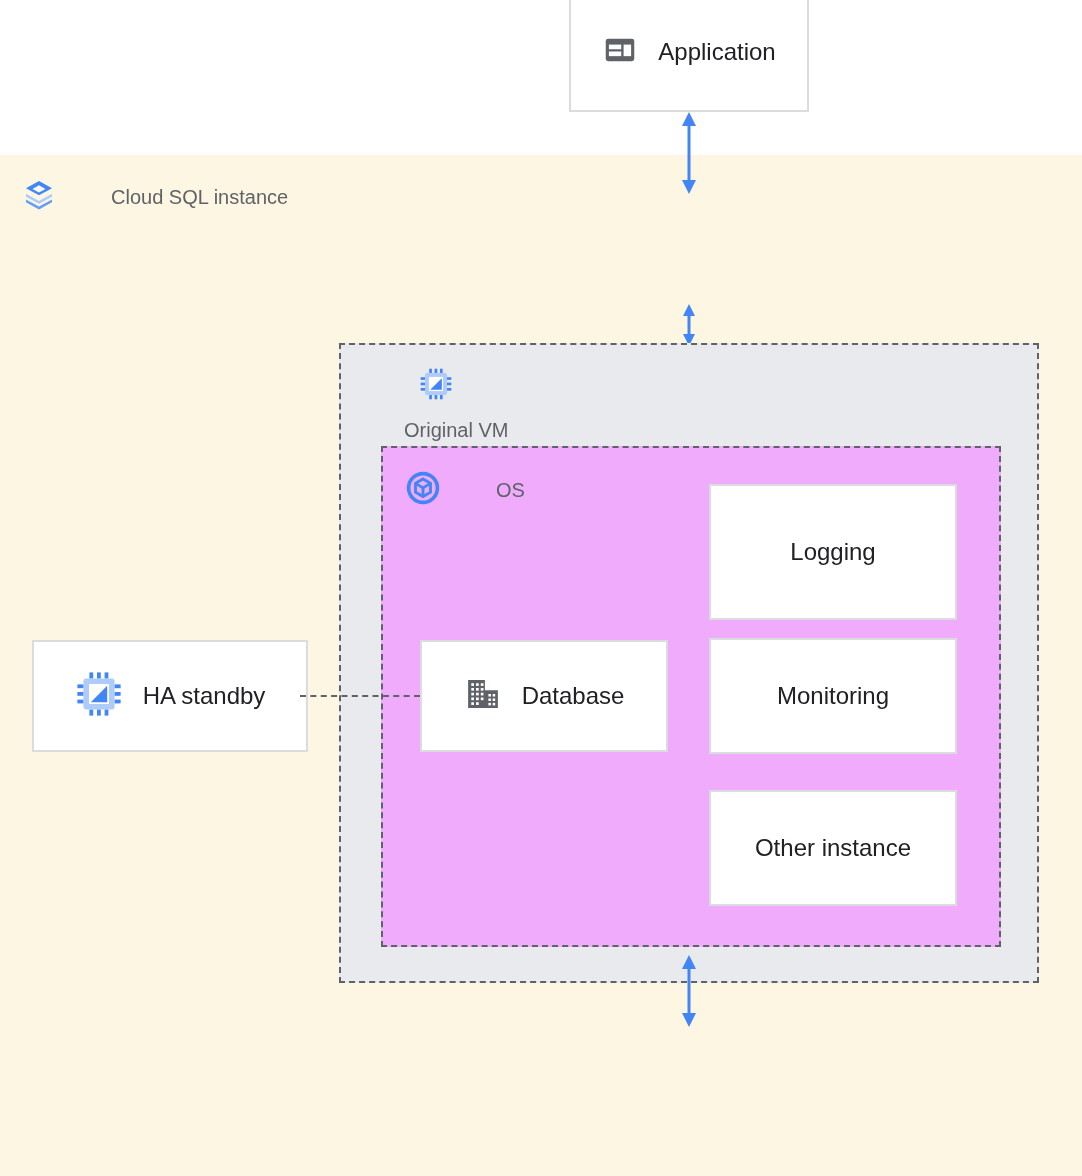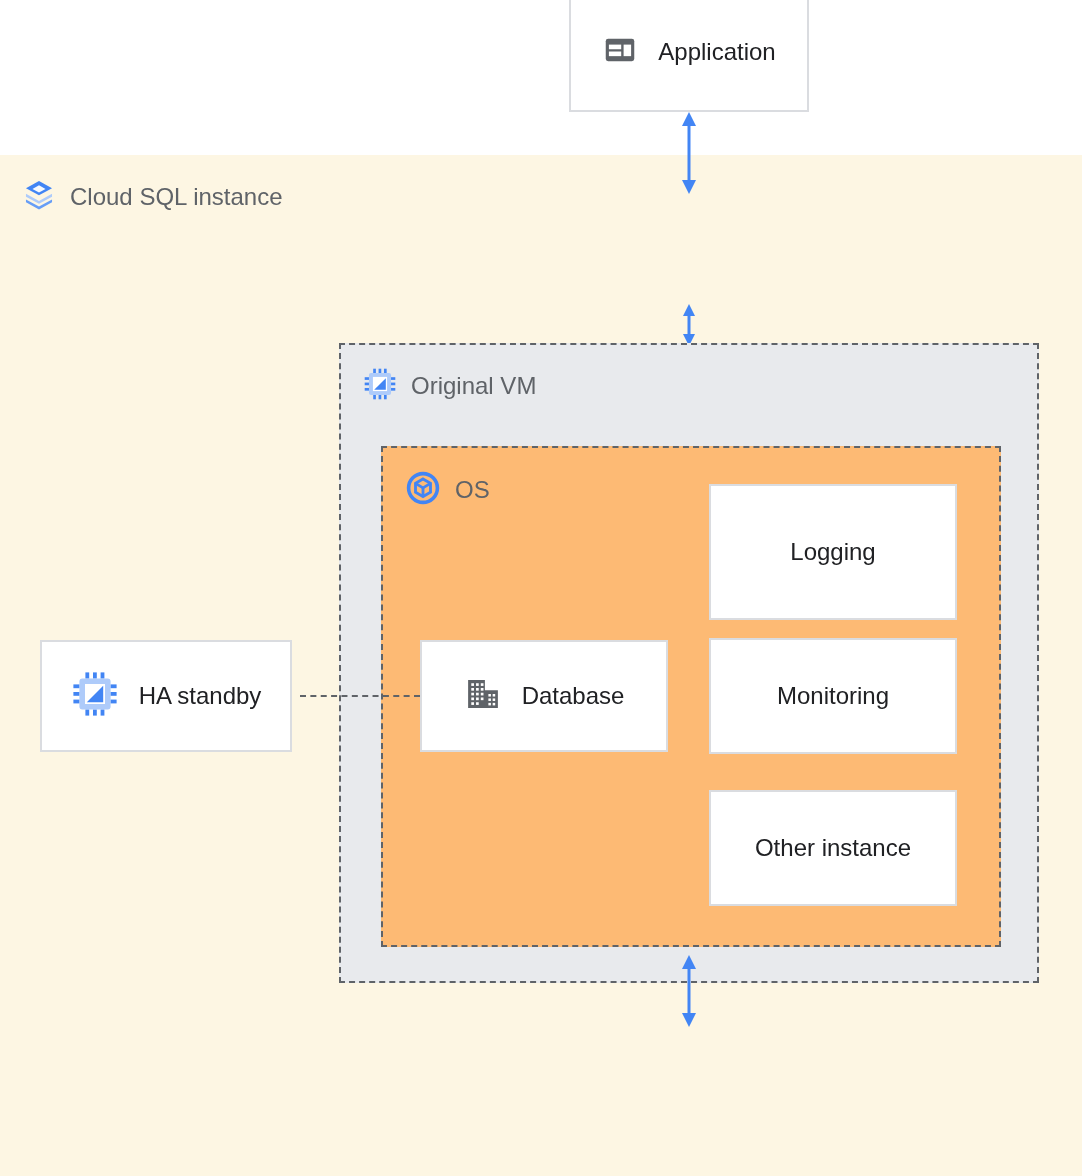--- a/index.html
+++ b/index.html
@@ -36,39 +36,40 @@
     background: #e8eaed;
     border: 2px dashed #5f6368;
     box-sizing: border-box;
   }
   .region-os {
     position: absolute;
     left: 40px;
     top: 101px;
     width: 620px;
     height: 501px;
-    background: #fdba74;
+    background: #f0abfc;
     border: 2px dashed #5f6368;
     box-sizing: border-box;
   }
 
   
   .region-title {
     position: absolute;
     display: flex;
     align-items: center;
     gap: 14px;
   }
   .region-title .rt-label {
-    font-size: 24px;
+    font-size: 20px;
     color: #5f6368;
     white-space: nowrap;
+    margin-left: 41px;
   }
   .title-cloudsql { left: 22px; top: 178px; }
-  .title-vm { left: 22px; top: 22px; }
+  .title-vm { left: 22px; top: 22px; flex-direction: column; }
   .title-os { left: 22px; top: 22px; }
 
   
   .node {
     position: absolute;
     background: #ffffff;
     border: 2px solid #dadce0;
     box-sizing: border-box;
     display: flex;
     align-items: center;
@@ -82,21 +83,21 @@
   }
   .node.with-icon {
     justify-content: center;
   }
   .node.label-left .node-label {
     text-align: left;
   }
 
   .node-application { left: 569px; top: -8px; width: 240px; height: 120px; }
   .node-staticip    { left: 569px; top: 194px; width: 240px; height: 110px; }
-  .node-hastandby   { left: 40px;  top: 640px; width: 252px; height: 112px; }
+  .node-hastandby   { left: 32px;  top: 640px; width: 276px; height: 112px; }
   .node-database    { left: 420px; top: 640px; width: 248px; height: 112px; }
   .node-logging     { left: 709px; top: 484px; width: 248px; height: 136px; }
   .node-monitoring  { left: 709px; top: 638px; width: 248px; height: 116px; }
   .node-other       { left: 709px; top: 790px; width: 248px; height: 116px; }
   .node-pdisk       { left: 569px; top: 1026px; width: 240px; height: 108px; }
 
   .icon {
     flex: 0 0 auto;
     display: block;
   }

